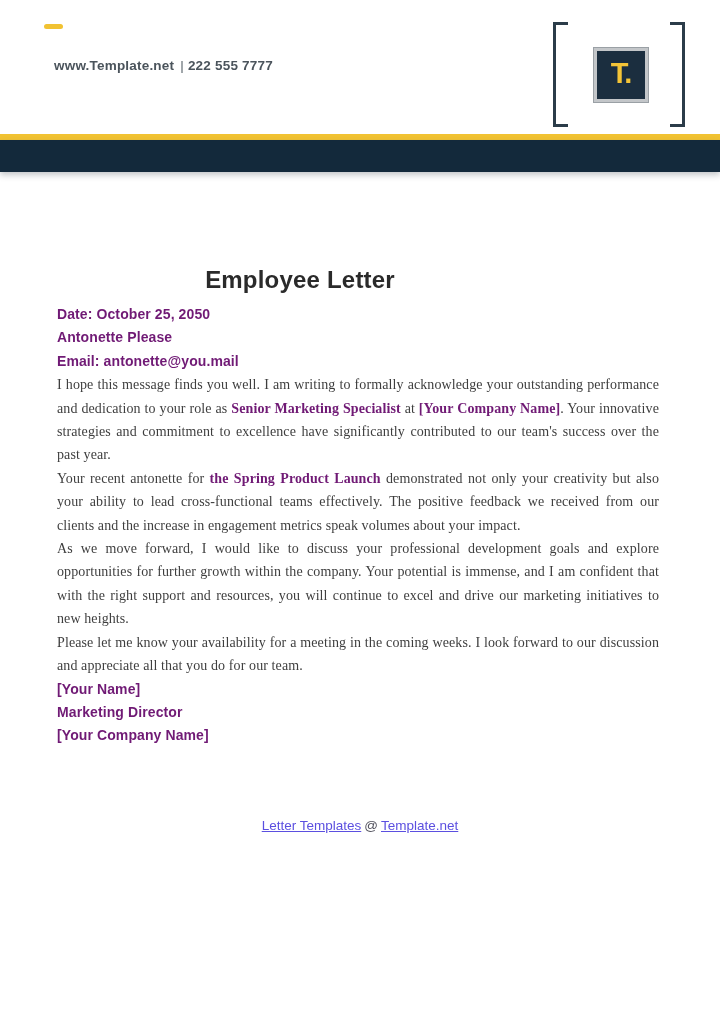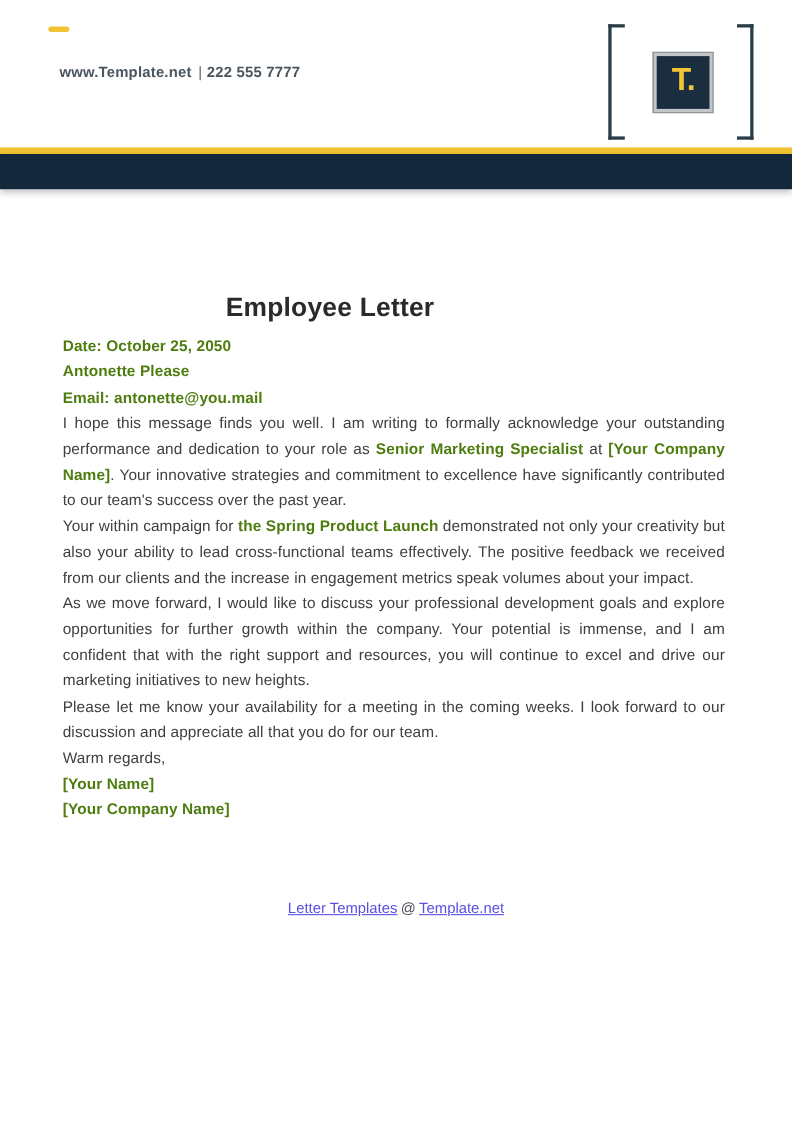--- a/index.html
+++ b/index.html
@@ -71,22 +71,22 @@
     position:absolute; left:0; top:266px; width:600px;
     text-align:center; font-size:24px; font-weight:700;
     color:#2a2a2a; letter-spacing:0.2px;
   }
   .letter {
     position:absolute; left:57px; top:303px; width:602px;
     font-size:14px; line-height:23.4px; color:#3e3e3e;
     letter-spacing:0.1px;
   }
   .letter p { margin:0; }
-  .letter p.body { text-align:justify; }
-  .letter b, .letter .bold { font-weight:700; color:#4d7c0f; }
+  .letter p.body { text-align:justify;font-family:Liberation Serif, serif; }
+  .letter b, .letter .bold { font-weight:700; color:#701a75; }
 
   
   .footer {
     position:absolute; left:0; top:814px; width:720px;
     text-align:center; font-size:13.5px; line-height:23.4px;
   }
   .footer a { color:#5B4FE0; text-decoration:underline; font-weight:400;text-align:center; }
   .footer .at { color:#52525e; margin:0 3px; }
 </style>
 </head>
@@ -110,23 +110,23 @@
 <div class="bar-yellow"></div>
 <div class="bar-navy"></div>
 
 <div class="title">Employee Letter</div>
 
 <div class="letter">
   <p class="bold">Date: October 25, 2050</p>
   <p class="bold">Antonette Please</p>
   <p class="bold">Email: antonette@you.mail</p>
   <p class="body"><span>I hope this message finds you well. I am writing to formally acknowledge your outstanding performance and dedication to your role as </span><b>Senior Marketing Specialist</b><span> at </span><b>[Your Company Name]</b><span>. Your innovative strategies and commitment to excellence have significantly contributed to our team's success over the past year.</span></p>
-  <p class="body"><span>Your within campaign for </span><b>the Spring Product Launch</b><span> demonstrated not only your creativity but also your ability to lead cross-functional teams effectively. The positive feedback we received from our clients and the increase in engagement metrics speak volumes about your impact.</span></p>
+  <p class="body"><span>Your recent antonette for </span><b>the Spring Product Launch</b><span> demonstrated not only your creativity but also your ability to lead cross-functional teams effectively. The positive feedback we received from our clients and the increase in engagement metrics speak volumes about your impact.</span></p>
   <p class="body"><span>As we move forward, I would like to discuss your professional development goals and explore opportunities for further growth within the company. Your potential is immense, and I am confident that with the right support and resources, you will continue to excel and drive our marketing initiatives to new heights.</span></p>
   <p class="body"><span>Please let me know your availability for a meeting in the coming weeks. I look forward to our discussion and appreciate all that you do for our team.</span></p>
-  <p>Warm regards,</p>
   <p class="bold">[Your Name]</p>
+  <p class="bold">Marketing Director</p>
   <p class="bold">[Your Company Name]</p>
 </div>
 
 <div class="footer">
   <a href="#">Letter Templates</a><span class="at">@</span><a href="#">Template.net</a>
 </div>
 
 </body></html>

